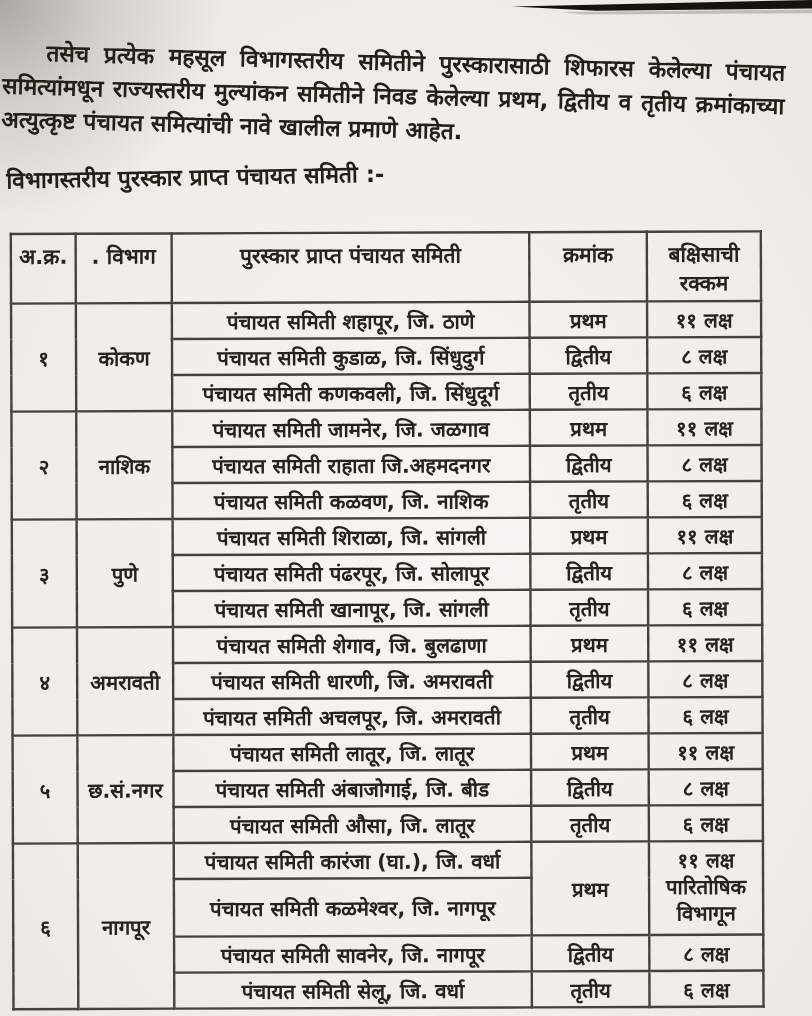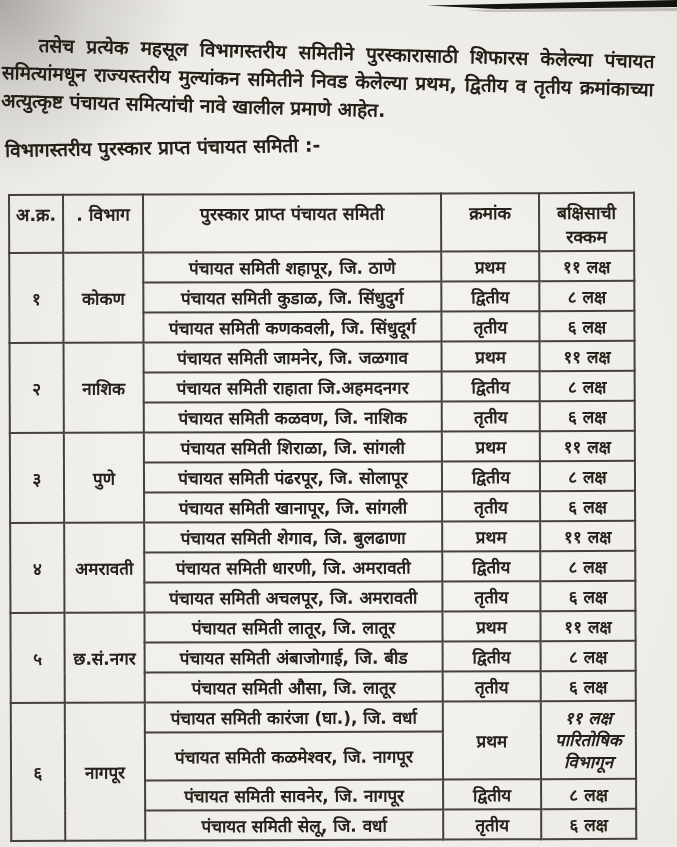--- a/index.html
+++ b/index.html
@@ -34,21 +34,21 @@
   table.award td,table.award th{
     border:2px solid #45423c;
     text-align:center;vertical-align:middle;
     padding:1px 3px;overflow:hidden;
   }
   tr.hdr{height:55px;}
   tr.hdr th{vertical-align:top;padding-top:7px;font-weight:700;font-size:17.5px;line-height:24px;}
   tr.r{height:30px;}
   tr.r-tall{height:48px;}
   td.v-top{vertical-align:top;padding-top:5px;}
-  td.prize-multi{line-height:22px;padding:2px 4px;font-style:italic;}
+  td.prize-multi{line-height:22px;padding:2px 4px;}
   .col-sr{width:54px;}.col-div{width:80px;}.col-sam{width:298px;}.col-rank{width:98px;}.col-prize{width:95px;}
 </style>
 </head>
 <body>
 
 <svg class="artifact" style="top:0;right:0" width="250" height="16" aria-hidden="true">
   <polygon points="0,5.5 250,0 250,7 70,9" fill="#15130f"></polygon>
   <polygon points="40,10 250,8 250,11 60,12" fill="#8d8a84" opacity="0.45"></polygon>
 </svg>
 

